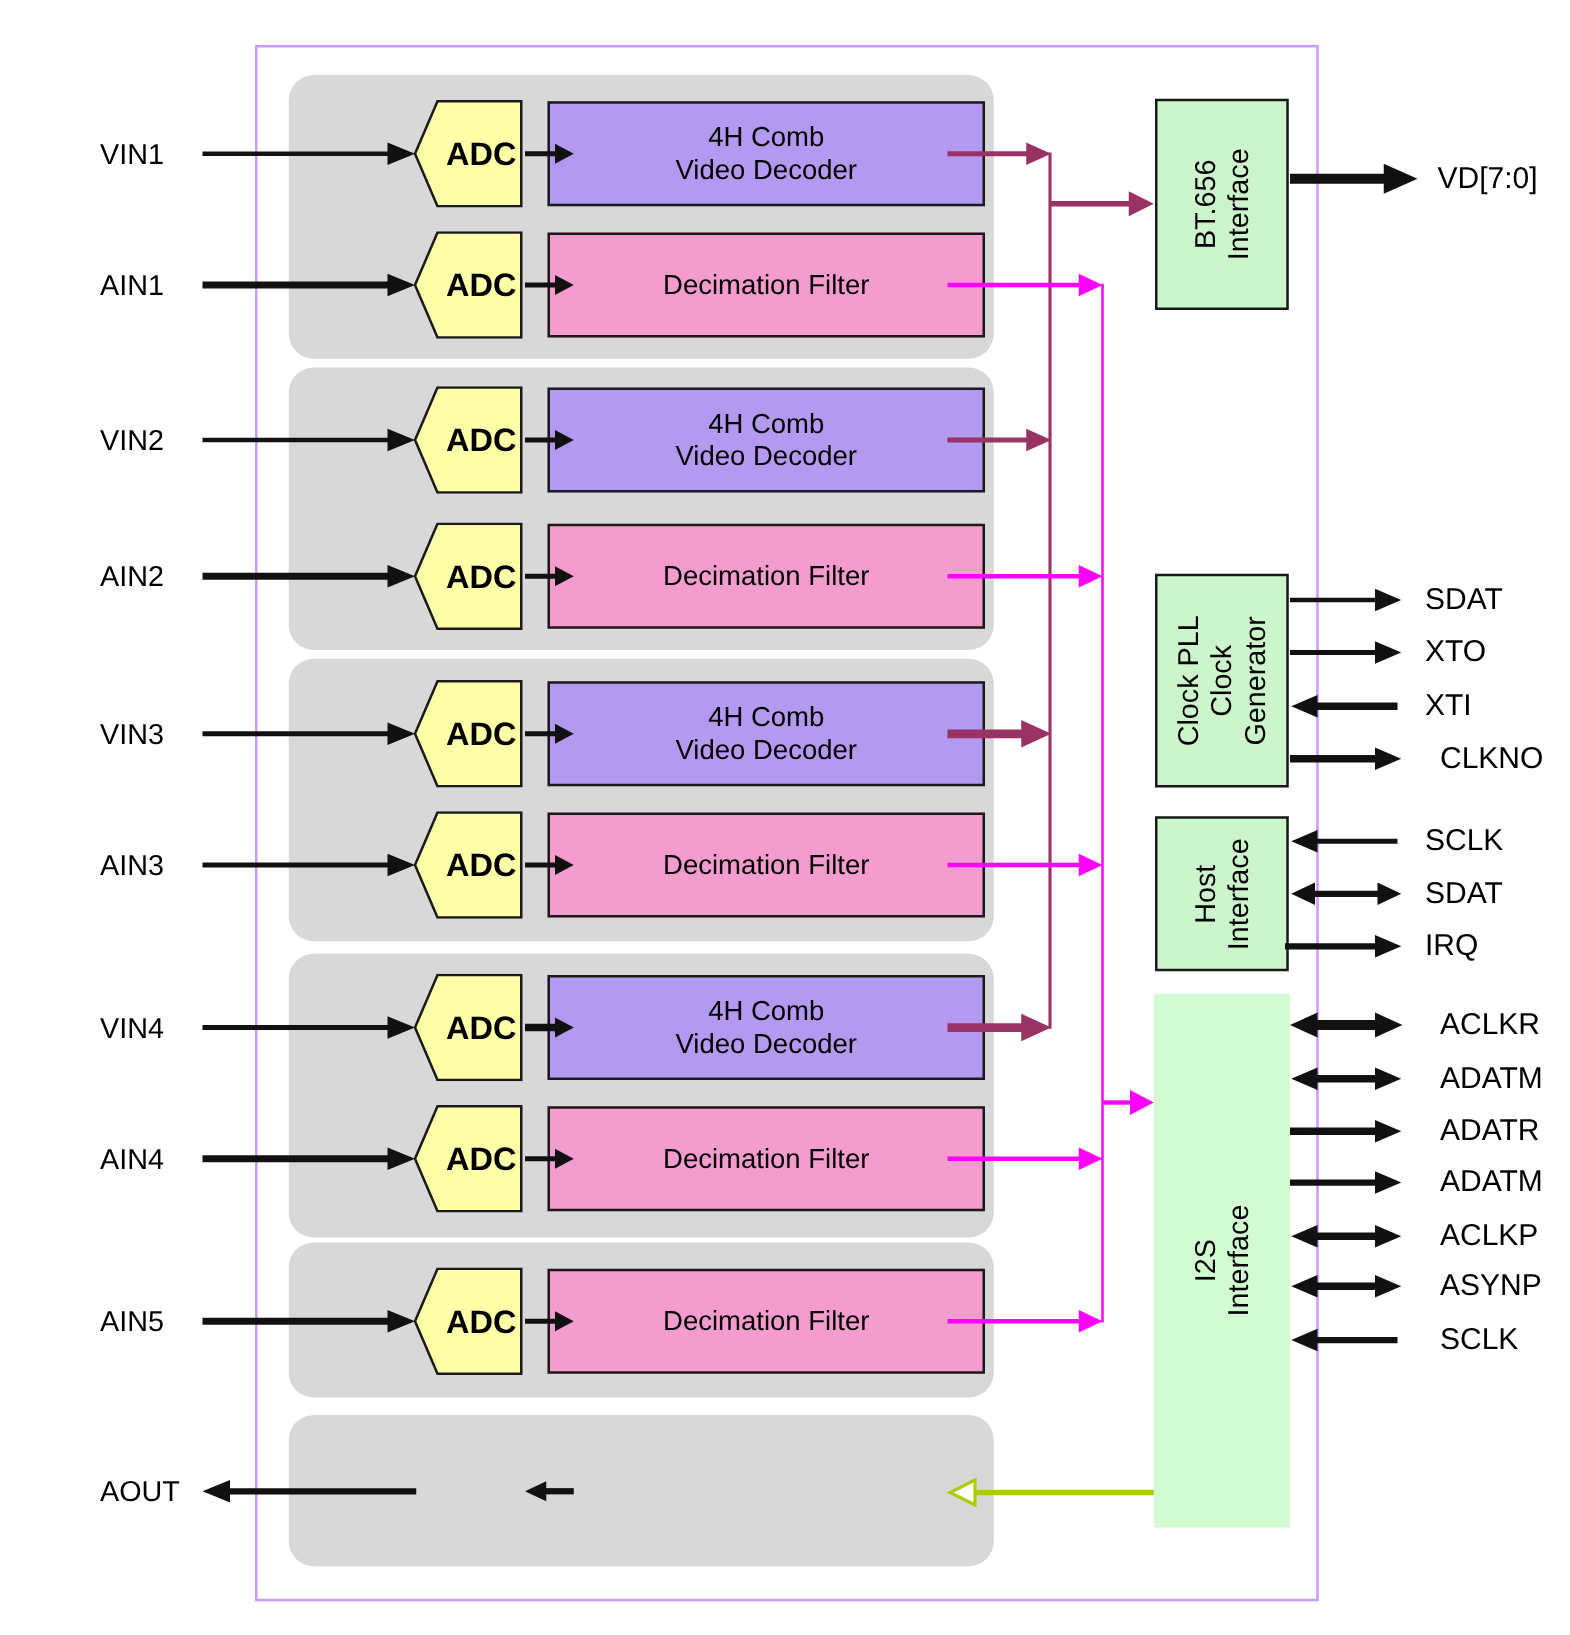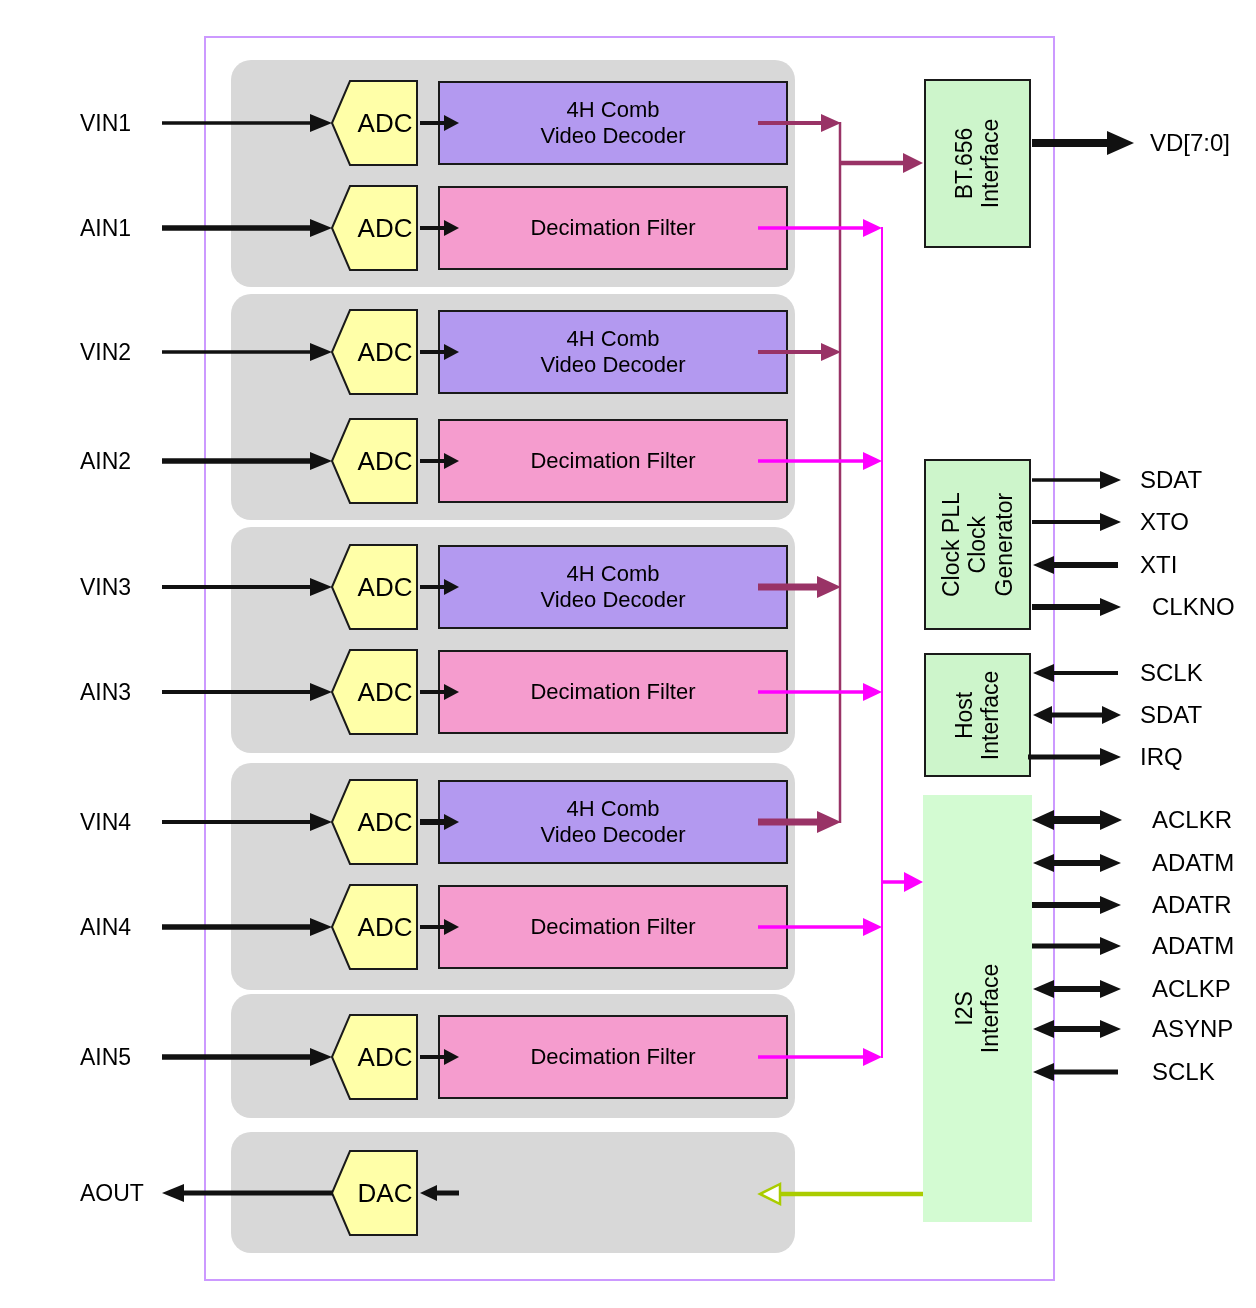--- a/index.html
+++ b/index.html
@@ -10,21 +10,21 @@
     --block_border:#1a1a1a; --text:#000000;
   }
   html,body{margin:0;padding:0;background:#ffffff;}
   .canvas{position:relative;width:1256px;height:1308px;background:#ffffff;overflow:hidden;
           font-family:"Liberation Sans", sans-serif;color:var(--text);margin-left:16px;}
   .chip-border{position:absolute;left:188px;top:36px;width:847px;height:1241px;
                border:2px solid var(--border);background:transparent;}
   .group{position:absolute;left:215px;width:564px;background:var(--group_bg);border-radius:20px;}
   .in-label{position:absolute;left:64px;height:30px;line-height:30px;font-size:23px;}
   .port-label{position:absolute;left:1124px;height:30px;line-height:30px;font-size:24px;}
-  .pent{position:absolute;width:88px;height:86px;}
+  .pent{position:absolute;width:88px;height:86px;font-weight:bold;}
   .pent svg{position:absolute;left:0;top:0;}
   .pent .lbl{position:absolute;left:20px;top:0;width:68px;height:86px;display:flex;
              align-items:center;justify-content:center;font-size:26px;}
   .blk{position:absolute;left:422px;width:350px;height:84px;border:2px solid var(--block_border);
        display:flex;align-items:center;justify-content:center;text-align:center;
        font-size:22px;line-height:1.2;white-space:pre-line;box-sizing:border-box;}
   .blk.video{background:var(--decoder_fill);}
   .blk.audio{background:var(--filter_fill);}
   .blk.interp{background:var(--interp_fill);color:#3a2404;}
   .iface{position:absolute;display:flex;align-items:center;justify-content:center;box-sizing:border-box;}
@@ -105,26 +105,20 @@
     <svg width="88" height="86">
         <polygon points="19,1 86,1 86,85 19,85 1,43" fill="var(--adc_fill)" stroke="var(--block_border)" stroke-width="2"></polygon>
       </svg>
     <div class="lbl">ADC</div>
   </div>
   <div class="pent" style="left:315px;top:1014px;">
     <svg width="88" height="86">
         <polygon points="19,1 86,1 86,85 19,85 1,43" fill="var(--adc_fill)" stroke="var(--block_border)" stroke-width="2"></polygon>
       </svg>
     <div class="lbl">ADC</div>
-  </div>
-  <div class="pent" style="left:315px;top:1150px;">
-    <svg width="88" height="86">
-        <polygon points="19,1 86,1 86,85 19,85 1,43" fill="var(--adc_fill)" stroke="var(--block_border)" stroke-width="2"></polygon>
-      </svg>
-    <div class="lbl">DAC</div>
   </div>
 
   <div class="blk video" style="top:81px;">4H Comb
 Video Decoder</div>
   <div class="blk audio" style="top:186px;">Decimation Filter</div>
   <div class="blk video" style="top:310px;">4H Comb
 Video Decoder</div>
   <div class="blk audio" style="top:419px;">Decimation Filter</div>
   <div class="blk video" style="top:545px;">4H Comb
 Video Decoder</div>

